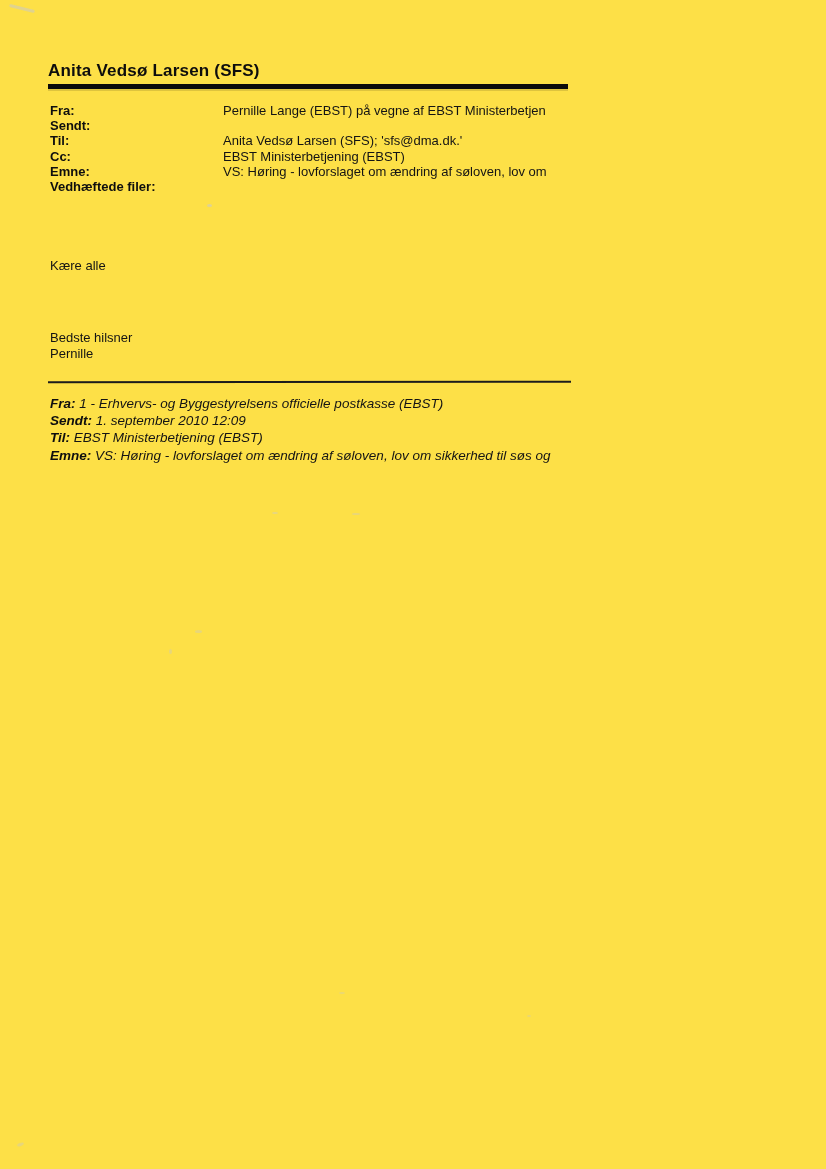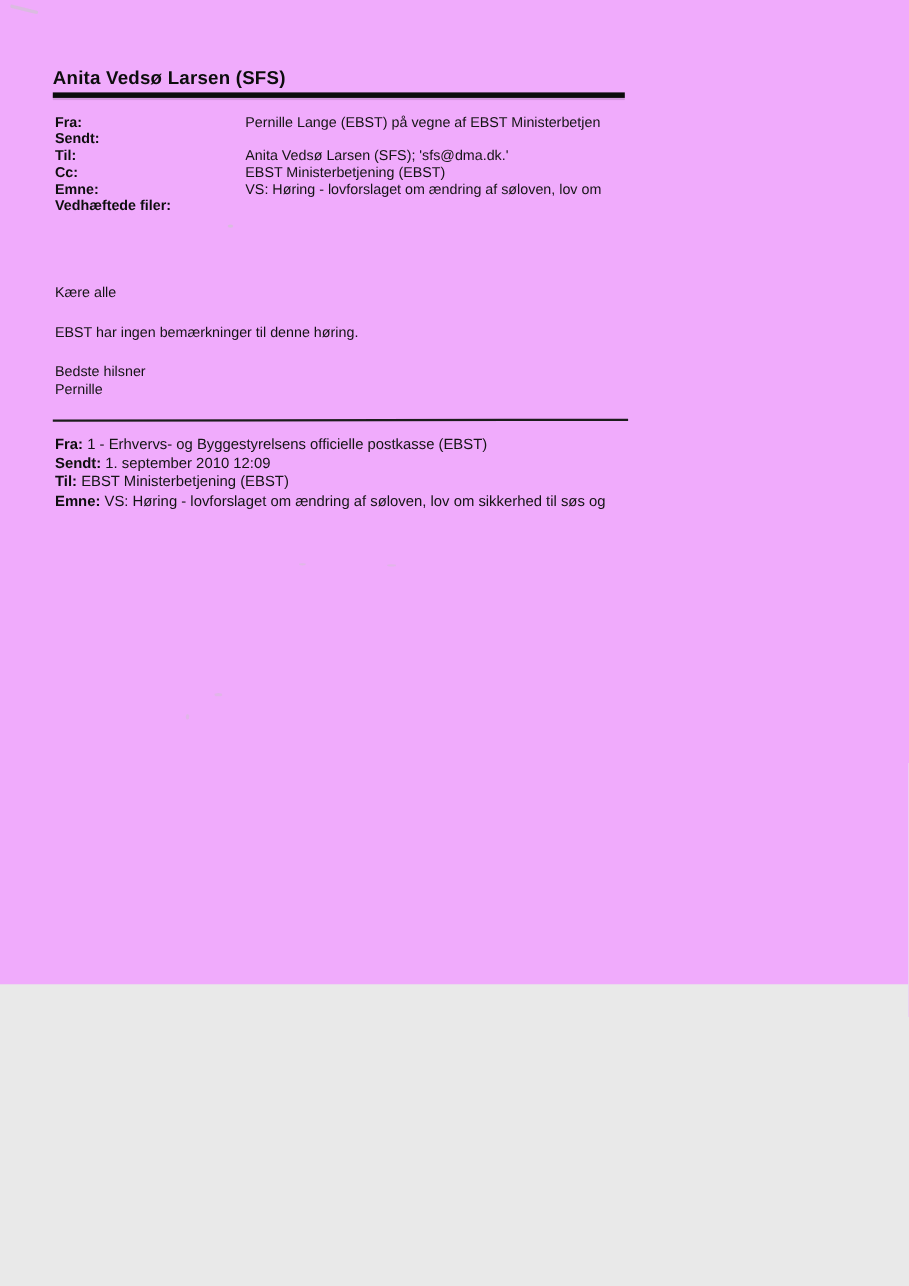--- a/index.html
+++ b/index.html
@@ -1,19 +1,19 @@
 <!DOCTYPE html>
 <html><head>
 <meta charset="utf-8">
 <style>
   html,body{margin:0;padding:0;background:#e9e9e9;}
   .page{
     position:relative;
-    width:826px;height:895px;
-    background:#f0abfc;
+    width:826px;height:1169px;
+    background:#fde047;
     overflow:hidden;
     font-family:"Liberation Sans","DejaVu Sans",sans-serif;
     color:#121212;
     margin:0 auto;
   }
   
   .doc-title{
     position:absolute;left:48px;top:61px;
     font-size:17px;font-weight:bold;letter-spacing:.2px;
     color:#0d0d0d;white-space:nowrap;
@@ -44,21 +44,21 @@
   .divider{
     position:absolute;left:48px;top:381px;
     width:523px;height:2px;background:#1c1c1c;
     transform:rotate(-.08deg);
   }
   
   .quoted{
     position:absolute;left:50px;top:395px;width:560px;
     font-size:13.5px;line-height:17.2px;color:#141414;
   }
-  .q-row{white-space:nowrap;overflow:hidden;}
+  .q-row{white-space:nowrap;overflow:hidden;font-style:italic;}
   .q-label{font-weight:bold;color:#0e0e0e;}
   
   .artifact{position:absolute;background:#c9c9c9;border-radius:50%;pointer-events:none;}
   .a1{left:9px;top:7px;width:26px;height:3px;border-radius:2px;transform:rotate(14deg);opacity:.55;}
   .a2{left:207px;top:204px;width:5px;height:3px;opacity:.6;}
   .a3{left:272px;top:512px;width:6px;height:2px;opacity:.45;}
   .a4{left:352px;top:513px;width:8px;height:2px;opacity:.4;}
   .a5{left:195px;top:630px;width:7px;height:3px;opacity:.4;}
   .a6{left:169px;top:649px;width:3px;height:5px;opacity:.4;}
   .a7{left:339px;top:992px;width:6px;height:2px;opacity:.35;}
@@ -107,21 +107,20 @@
       </div>
     </div>
 
     <div class="hdr-row">
       <div class="hdr-label">Vedhæftede filer:</div>
     </div>
 
   </div>
 
   <div class="body-line" style="top:258px">Kære alle</div>
-  <div class="body-line" style="top:294px">EBST har ingen bemærkninger til denne høring.</div>
   <div class="body-line" style="top:330px">Bedste hilsner</div>
   <div class="body-line" style="top:346px">Pernille</div>
 
   <div class="divider"></div>
 
   <div class="quoted">
     <div class="q-row">
       <span class="q-label">Fra: </span>
       <span>1 - Erhvervs- og Byggestyrelsens officielle postkasse (EBST)</span>
     </div>

